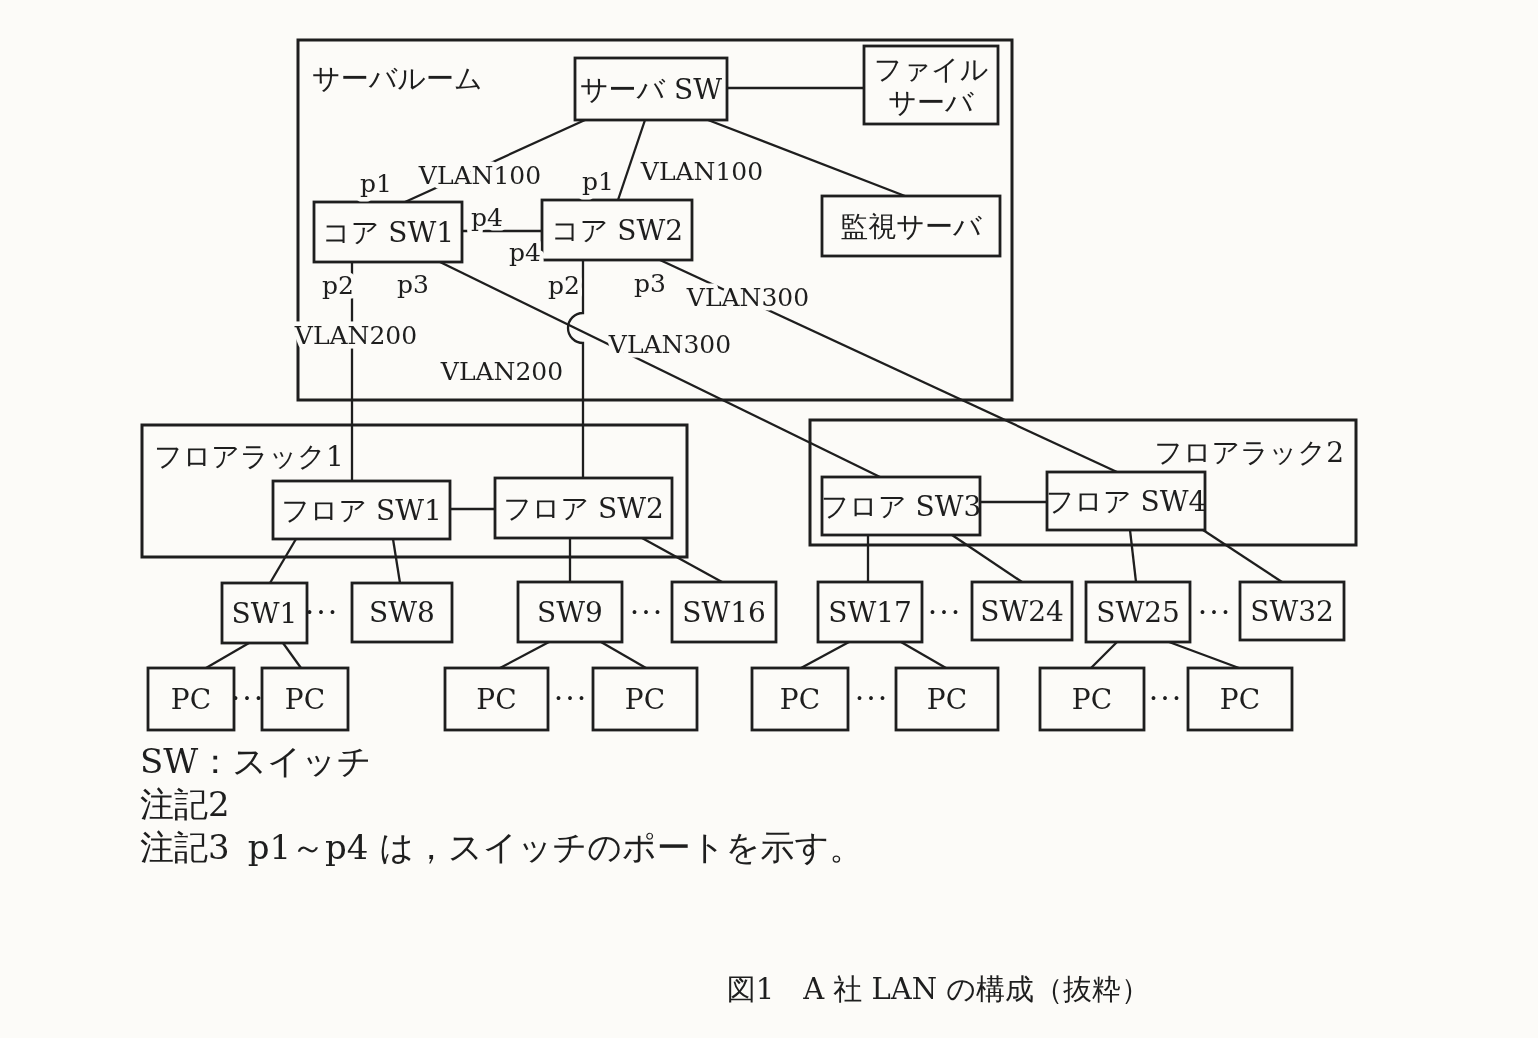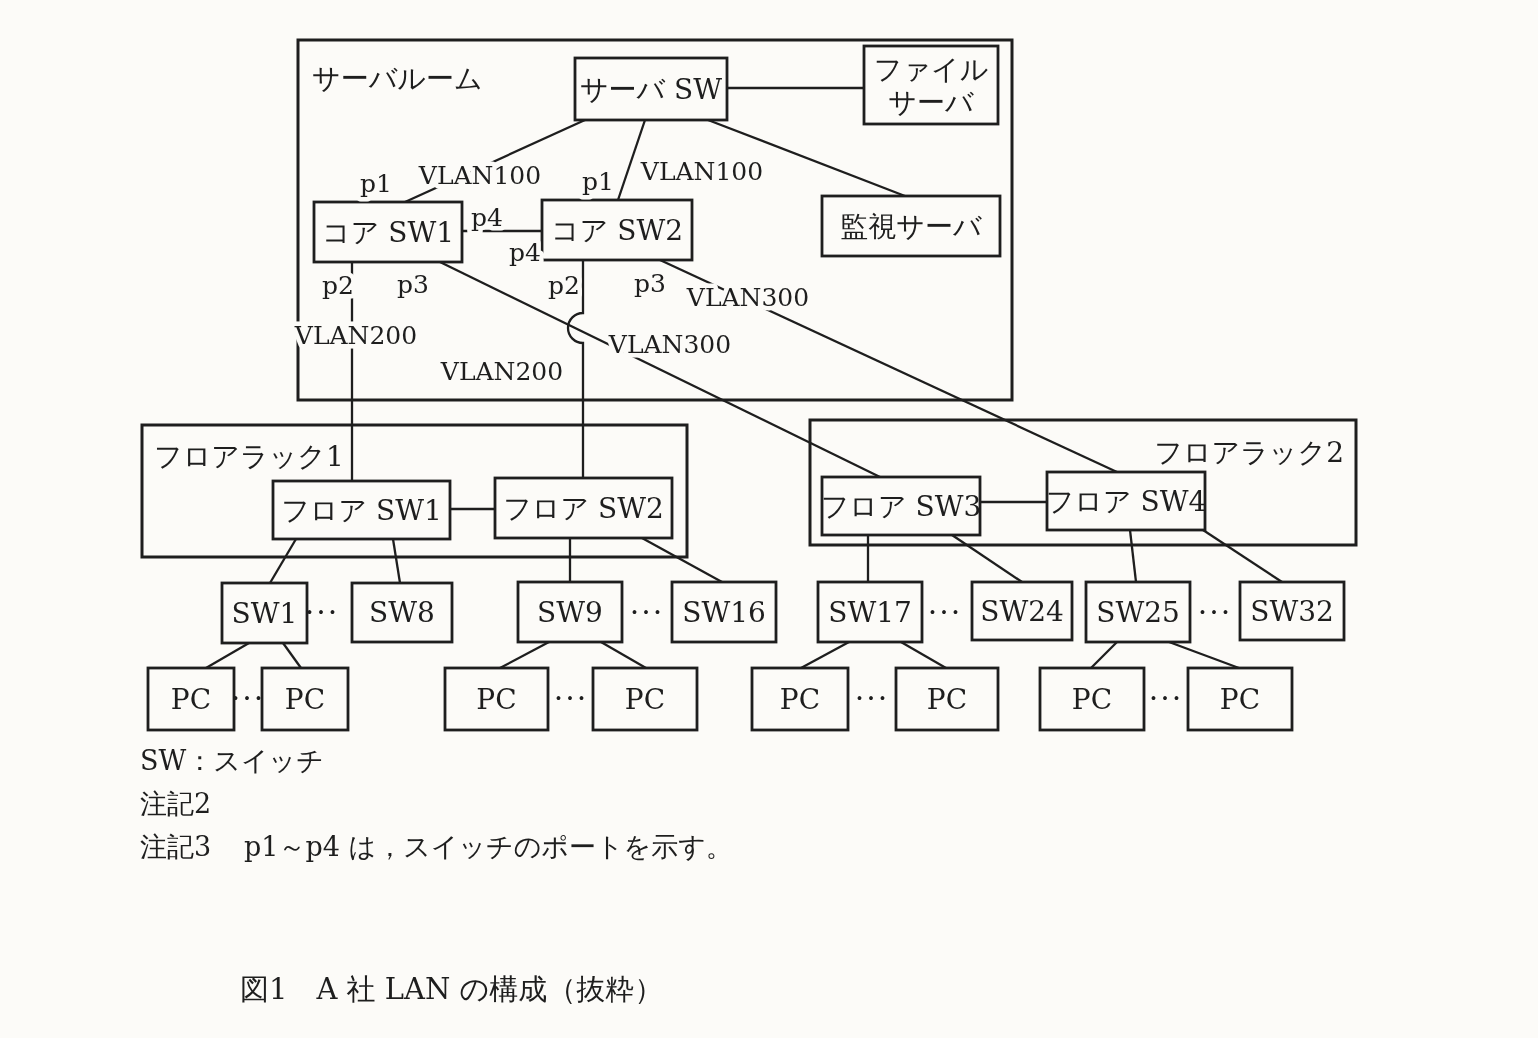--- a/index.html
+++ b/index.html
@@ -12,26 +12,26 @@
   #stage{position:absolute;inset:0;}
   svg{position:absolute;left:0;top:0;}
   svg text{font-family:"DejaVu Serif","Liberation Serif",serif;fill:#1e1e1e;}
   .rack-rect{fill:none;stroke:#1e1e1e;stroke-width:3;}
   .node-rect{fill:#fcfbf8;stroke:#1e1e1e;stroke-width:2.8;}
   .edge{fill:none;stroke:#1e1e1e;stroke-width:2.3;}
   .node-text{font-size:28px;}
   .rack-text{font-size:28px;}
   .lbl{font-size:25px;paint-order:stroke;stroke:#fcfbf8;stroke-width:9px;stroke-linejoin:round;}
   .dots{font-size:30px;letter-spacing:2px;}
-  #notes-block{position:absolute;left:140px;top:746px;font-size:27px;line-height:30px;}
+  #notes-block{position:absolute;left:140px;top:746px;font-size:34px;line-height:30px;}
   .legend-line{margin-bottom:13px;}
   .note-line{display:flex;margin-top:13px;}
   .note-label{flex:0 0 auto;min-width:86px;}
   .note-text{flex:0 0 auto;margin-left:18px;}
-  #caption{position:absolute;left:240px;top:970px;width:910px;text-align:left;font-size:29px;}
+  #caption{position:absolute;left:240px;top:970px;width:910px;text-align:right;font-size:29px;}
 </style>
 </head>
 <body>
 
 <div id="stage">
   <svg id="diagram-svg" width="1538" height="1038" viewBox="0 0 1538 1038" xmlns="http://www.w3.org/2000/svg">
       <rect x="298" y="40" width="714" height="360" class="rack-rect"></rect>
       <text x="312" y="88" class="rack-text" text-anchor="start">サーバルーム</text>
       <rect x="142" y="425" width="545" height="132" class="rack-rect"></rect>
       <text x="154" y="466" class="rack-text" text-anchor="start">フロアラック1</text>

